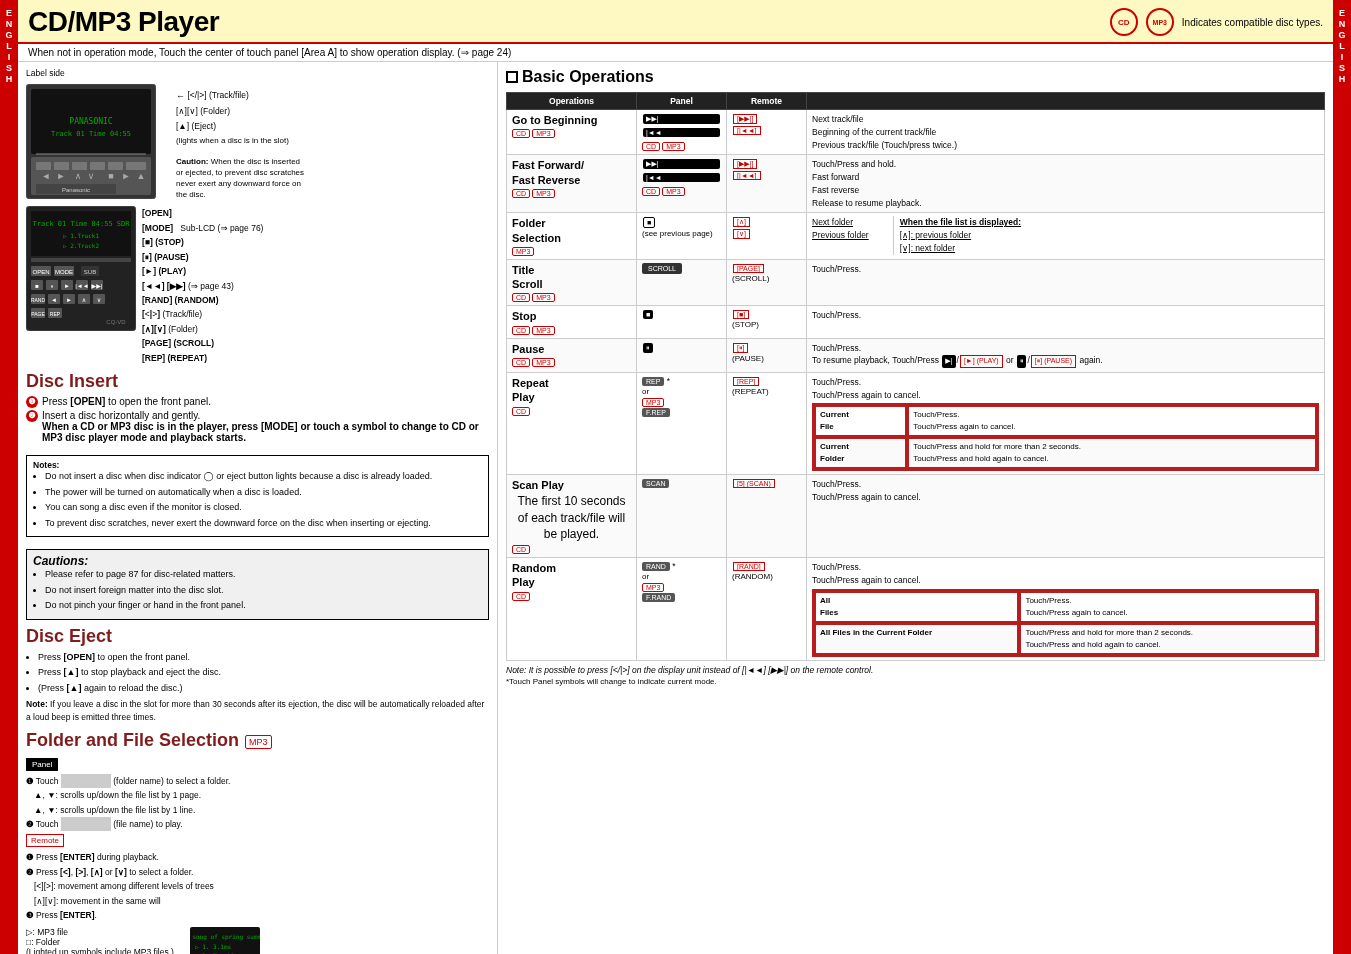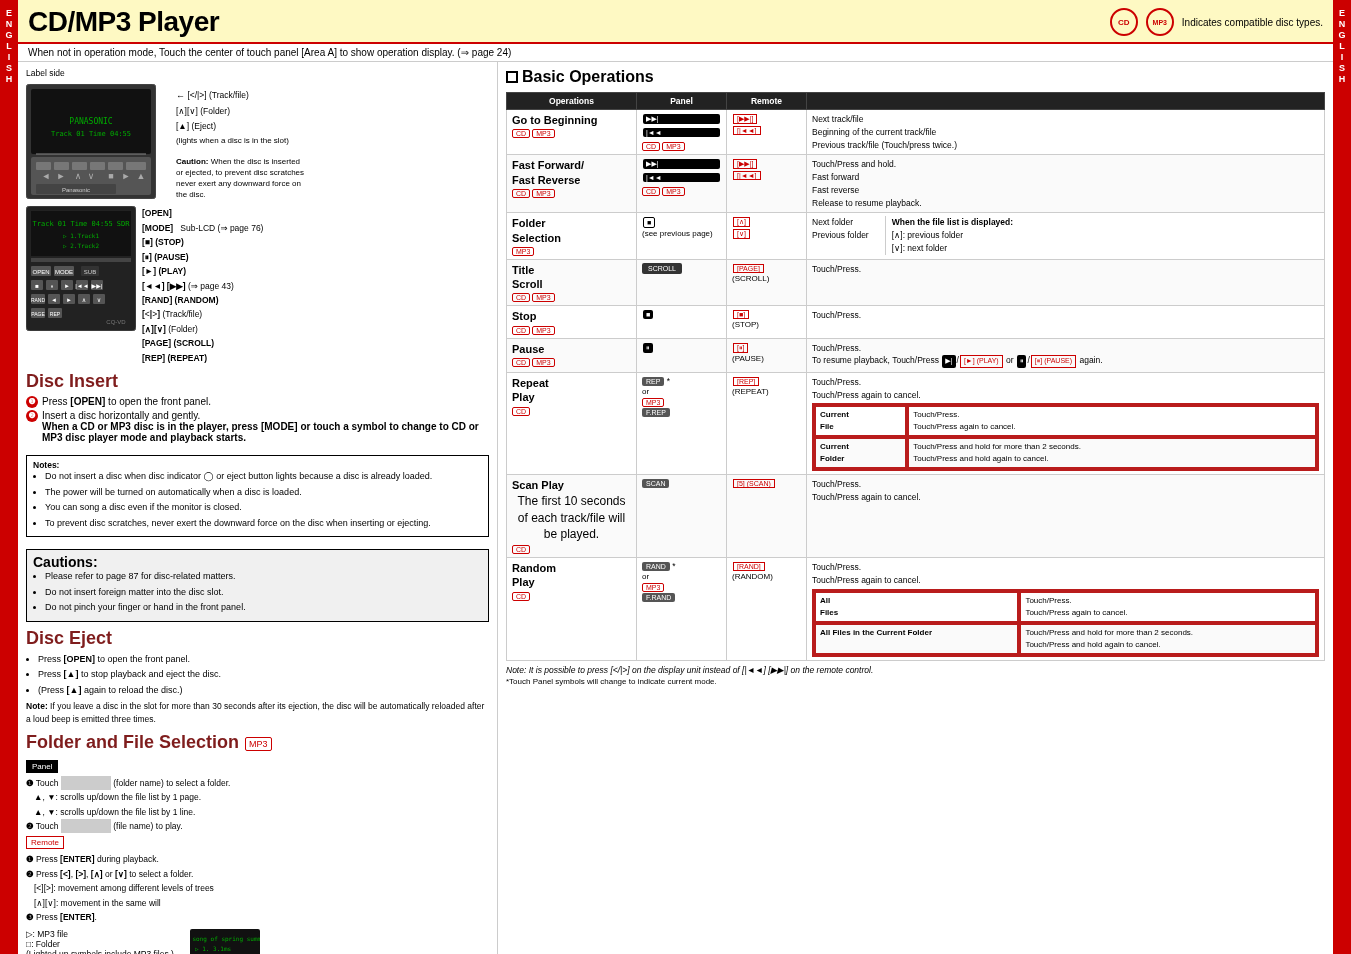--- a/index.html
+++ b/index.html
@@ -172,21 +172,22 @@
       font-size: 8.5px;
     }
     .cautions-box {
       background: #f0f0f0;
       border: 1px solid #000;
       padding: 4px 6px;
       margin: 4px 0;
       font-size: 8.5px;
     }
     .cautions-box strong {
-      font-size: 14px;
+      font-size: 12px;
+      font-style: italic;
     }
 
     
     .right-col h2 {
       font-size: 16px;
       font-weight: bold;
       margin-bottom: 6px;
       display: flex;
       align-items: center;
       gap: 4px;
@@ -635,21 +636,21 @@
                 (see previous page)
               </div>
             </td>
             <td>
               <div style="font-size:8px;">
                 <div><span class="remote-tag">[∧]</span></div>
                 <div><span class="remote-tag">[∨]</span></div>
               </div>
             </td>
             <td class="desc-text">
-              <div style="display:flex;gap:16px;">
+              <div style="display:flex;gap:24px;text-decoration:underline;">
                 <div>
                   Next folder<br>
                   Previous folder
                 </div>
                 <div style="border-left:1px solid #ccc;padding-left:6px;">
                   <strong>When the file list is displayed:</strong><br>
                   [∧]: previous folder<br>
                   [∨]: next folder
                 </div>
               </div>

